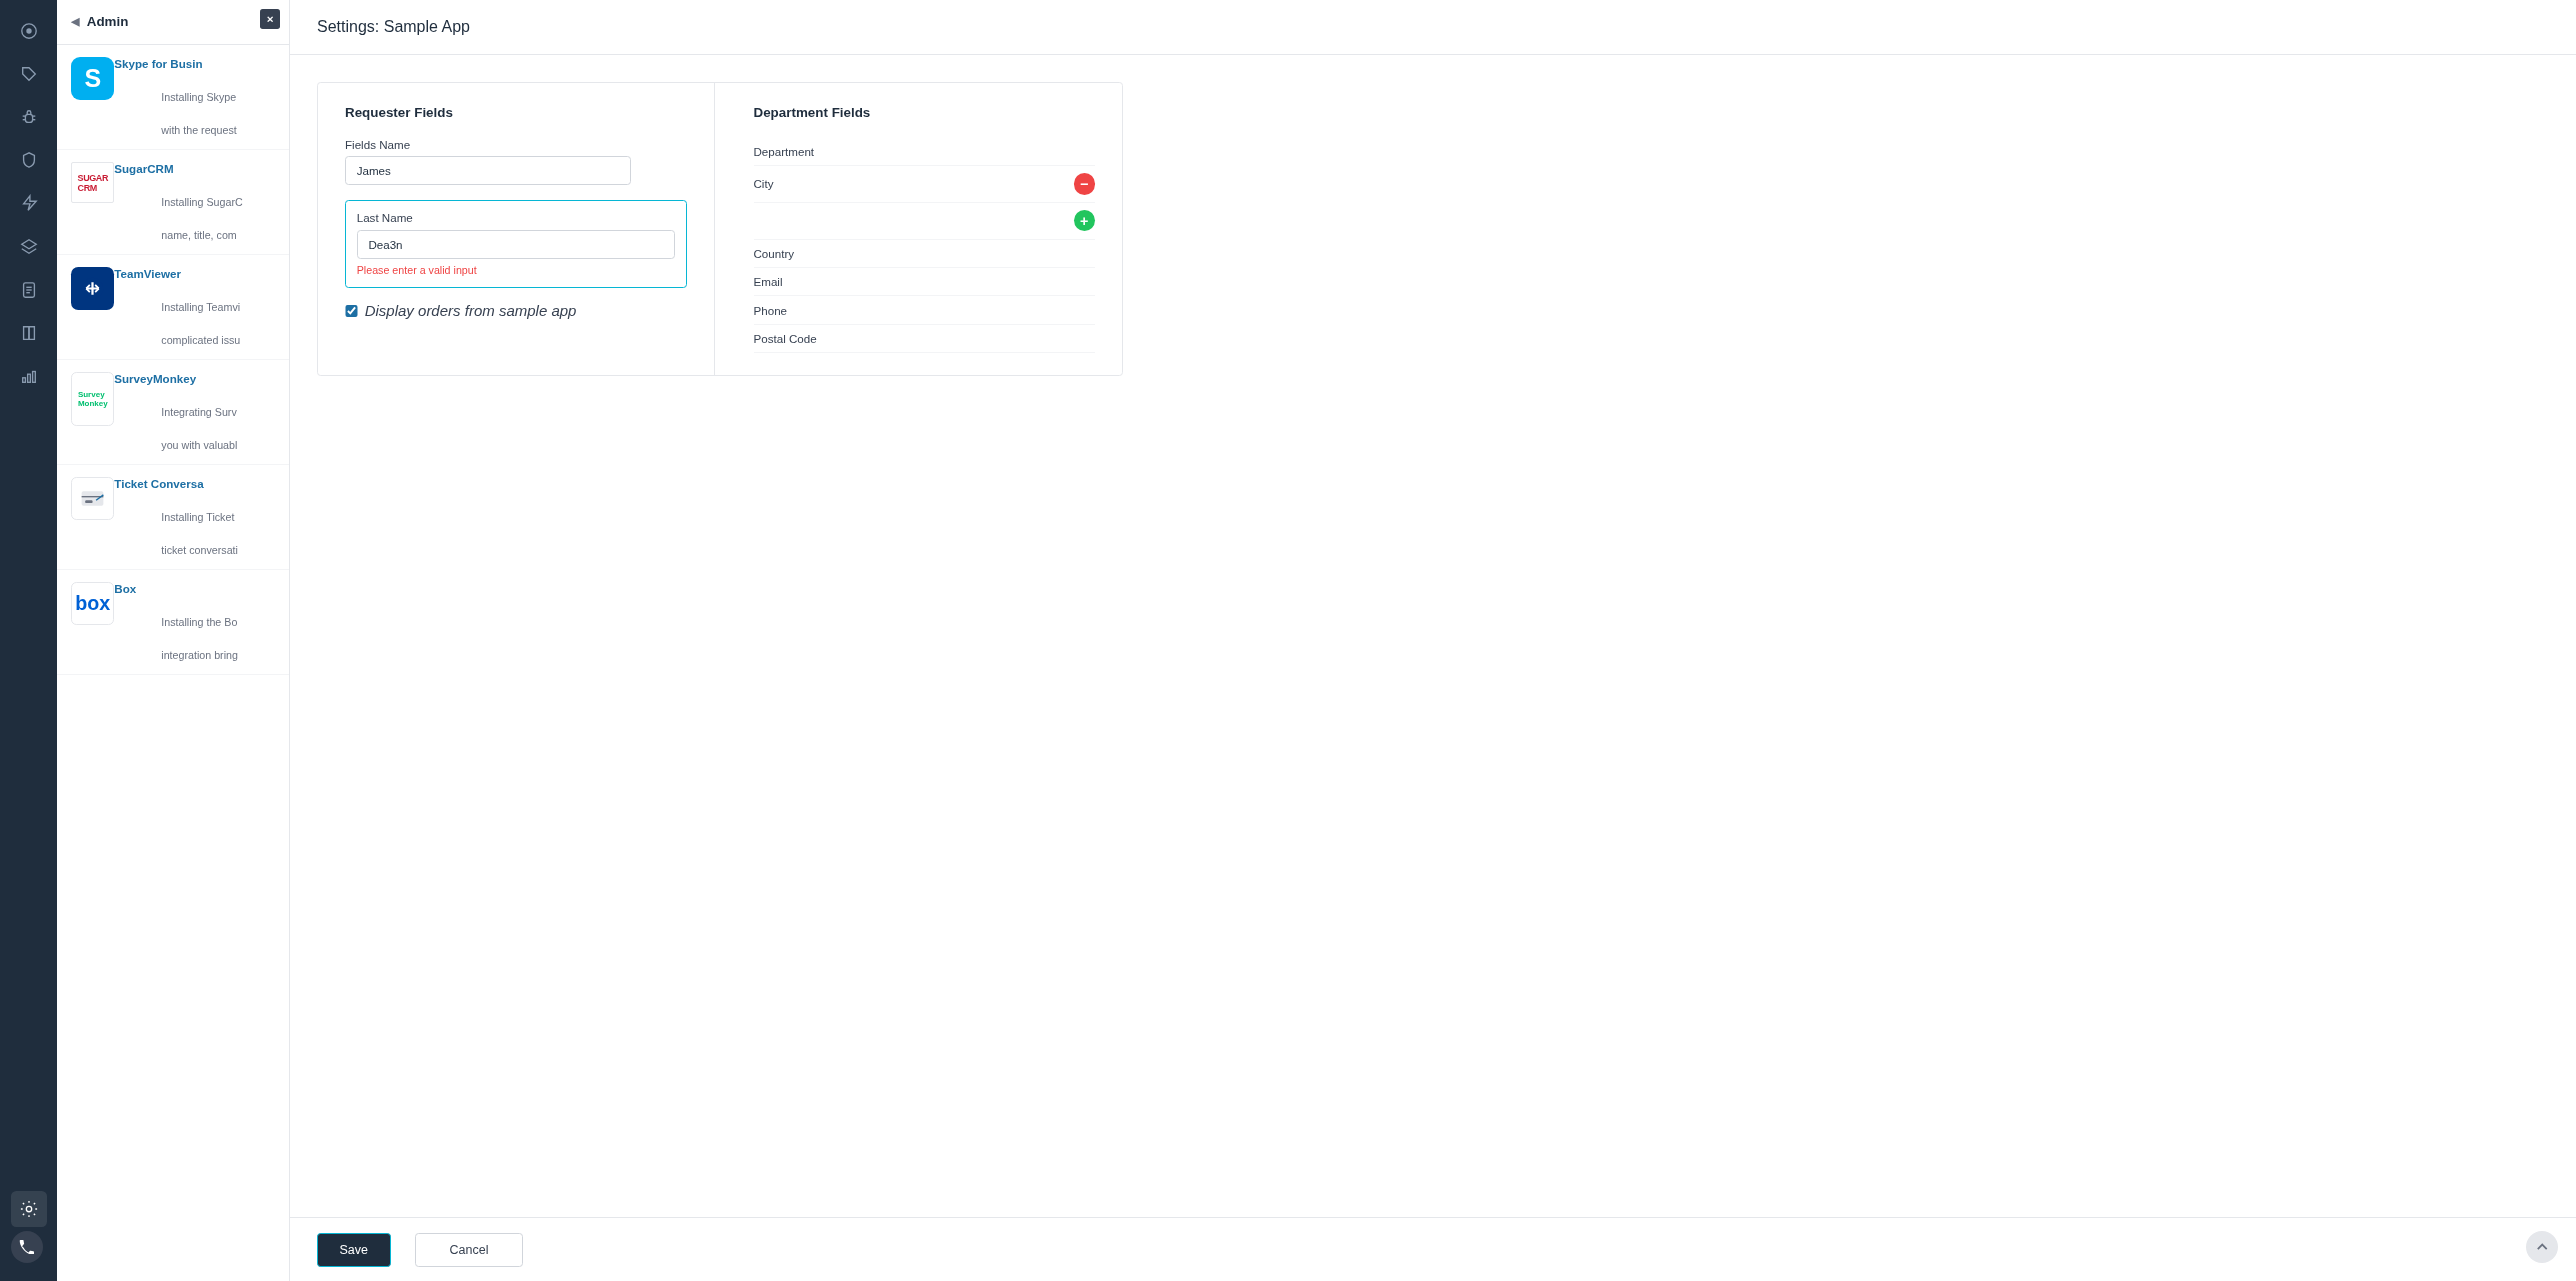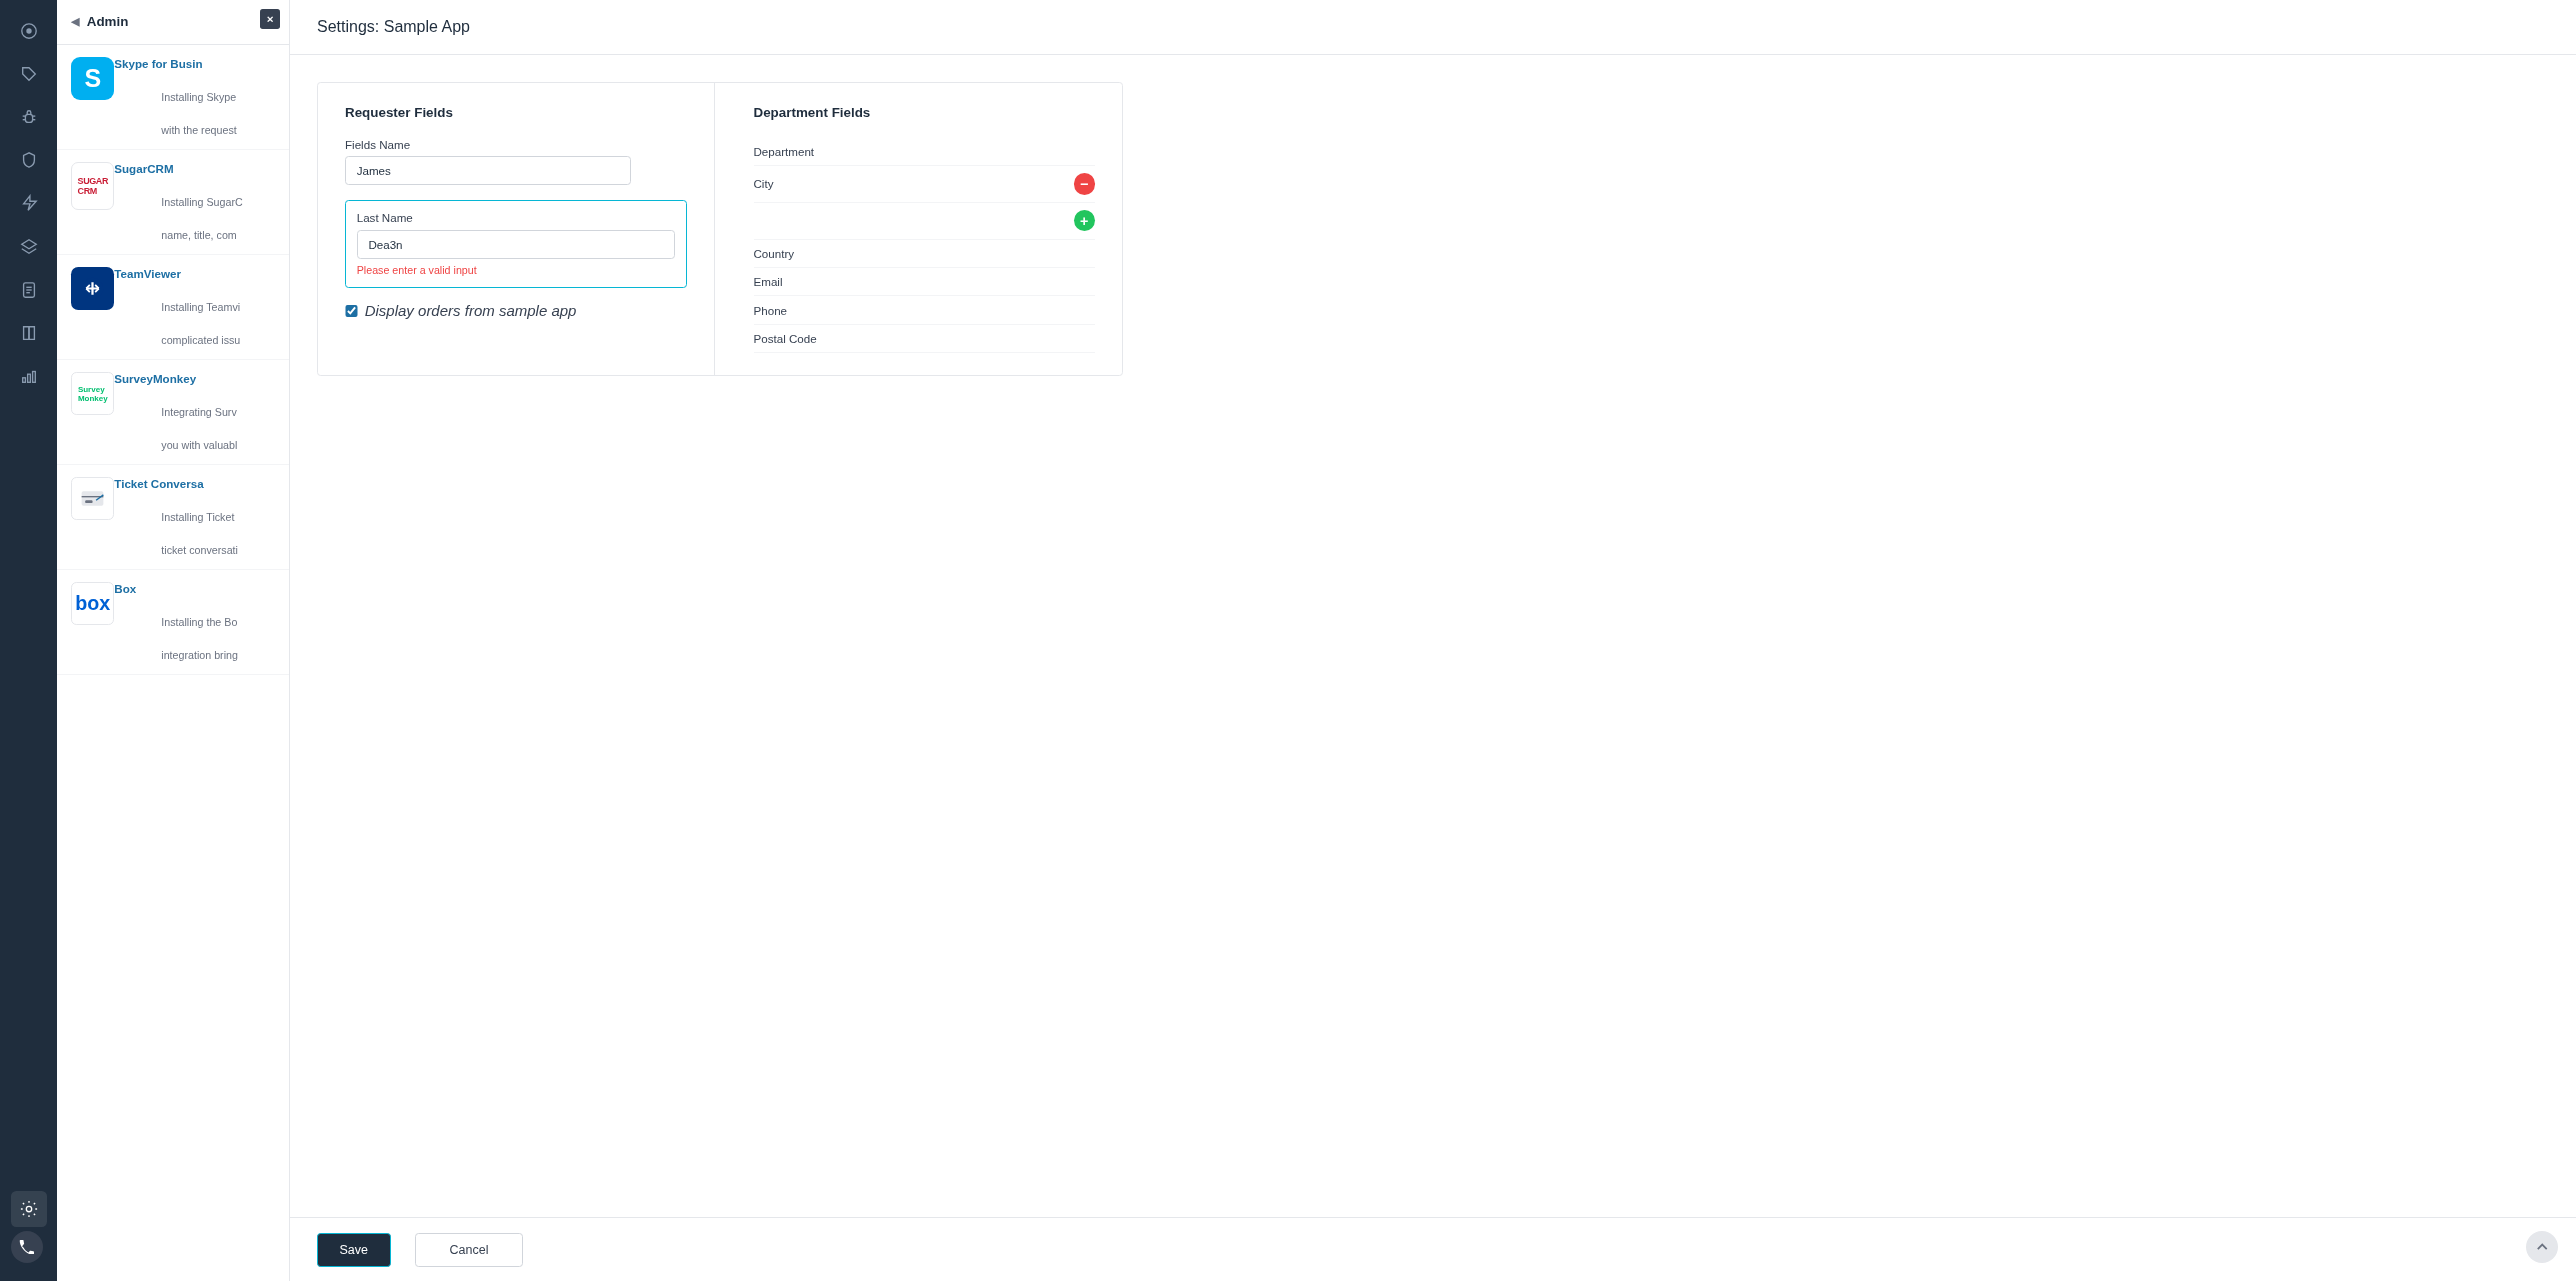--- a/index.html
+++ b/index.html
@@ -254,42 +254,42 @@
       height: 43px;
       border-radius: 9px;
       display: flex;
       align-items: center;
       justify-content: center;
     }
     .sugarcrm-logo {
       background: #fff;
       border: 0.9px solid #e5e7eb;
       width: 43px;
-      height: 48px;
-      border-radius: 7px;
+      height: 41px;
+      border-radius: 2px;
       display: flex;
       align-items: center;
       justify-content: center;
     }
     .teamviewer-logo {
       background: #003580;
       color: #fff;
       width: 43px;
       height: 43px;
       border-radius: 7.2px;
       display: flex;
       align-items: center;
       justify-content: center;
       font-size: 19.7px;
     }
     .surveymonkey-logo {
       background: #fff;
       border: 0.9px solid #e5e7eb;
       width: 43px;
-      height: 43px;
+      height: 54px;
       border-radius: 5.4px;
       display: flex;
       align-items: center;
       justify-content: center;
     }
     .ticket-logo {
       background: #fff;
       border: 0.9px solid #e5e7eb;
       width: 43px;
       height: 43px;

